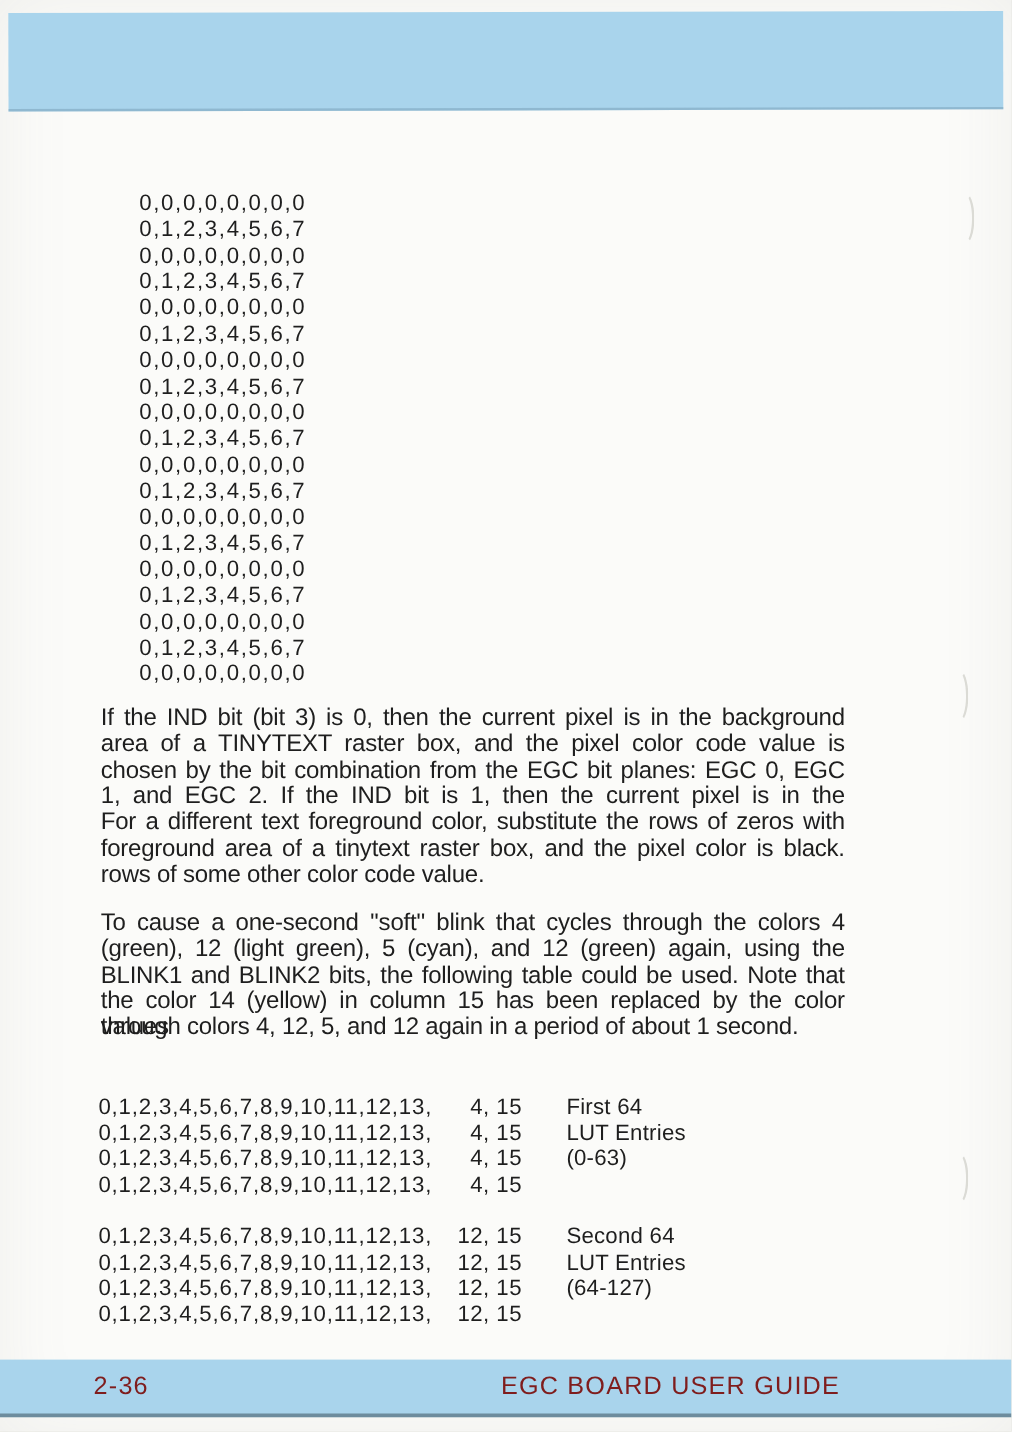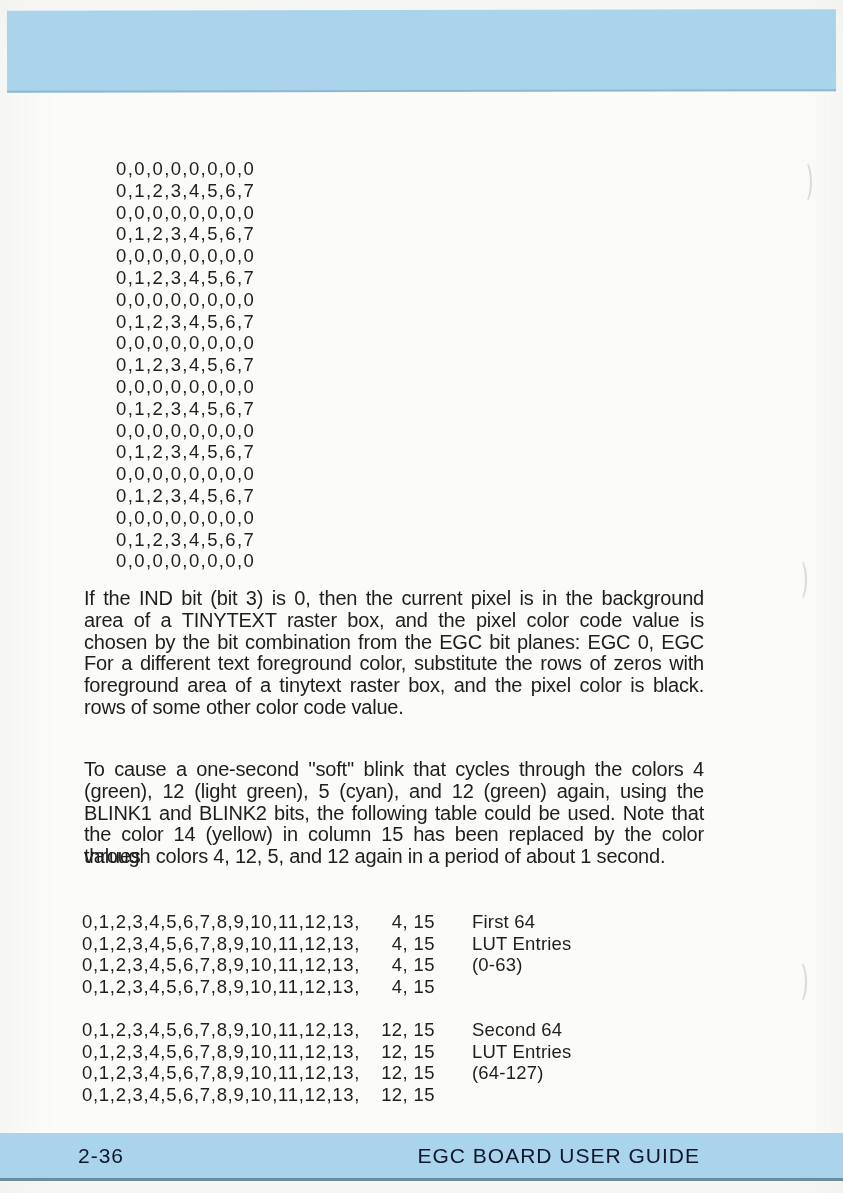--- a/index.html
+++ b/index.html
@@ -22,21 +22,21 @@
   .band{position:absolute;background:var(--band-blue);}
   .header-band{
     left:7px;top:10px;width:829px;height:82px;
     border-bottom:2px solid rgba(110,150,175,0.45);
     transform:rotate(-0.12deg);
   }
   .footer-band{
     left:0;top:1133px;width:843px;height:48px;
     border-bottom:3px solid rgba(60,80,92,0.55);
     display:flex;align-items:center;
-    font-size:21px;letter-spacing:1px;color:#0f172a;padding-left:32px;
+    font-size:21px;letter-spacing:1px;color:#7f1d1d;padding-left:32px;
   }
   .footer-band .page-num{position:absolute;left:78px;}
   .footer-band .doc-title{position:absolute;right:143px;}
   
   .listing{
     position:absolute;left:116px;top:158px;
     font-size:18.5px;line-height:21.8px;letter-spacing:1.4px;
     white-space:pre;
   }
   
@@ -82,20 +82,21 @@
 <div class="page">
 
   <div class="band header-band"></div>
 
   <div class="listing"><div class="listing-line">0,0,0,0,0,0,0,0</div><div class="listing-line">0,1,2,3,4,5,6,7</div><div class="listing-line">0,0,0,0,0,0,0,0</div><div class="listing-line">0,1,2,3,4,5,6,7</div><div class="listing-line">0,0,0,0,0,0,0,0</div><div class="listing-line">0,1,2,3,4,5,6,7</div><div class="listing-line">0,0,0,0,0,0,0,0</div><div class="listing-line">0,1,2,3,4,5,6,7</div><div class="listing-line">0,0,0,0,0,0,0,0</div><div class="listing-line">0,1,2,3,4,5,6,7</div><div class="listing-line">0,0,0,0,0,0,0,0</div><div class="listing-line">0,1,2,3,4,5,6,7</div><div class="listing-line">0,0,0,0,0,0,0,0</div><div class="listing-line">0,1,2,3,4,5,6,7</div><div class="listing-line">0,0,0,0,0,0,0,0</div><div class="listing-line">0,1,2,3,4,5,6,7</div><div class="listing-line">0,0,0,0,0,0,0,0</div><div class="listing-line">0,1,2,3,4,5,6,7</div><div class="listing-line">0,0,0,0,0,0,0,0</div></div>
 
   <div class="para para-1">
       <div class="body-line">If the IND bit (bit 3) is 0, then the current pixel is in the background</div>
       <div class="body-line">area of a TINYTEXT raster box, and the pixel color code value is</div>
       <div class="body-line">chosen by the bit combination from the EGC bit planes: EGC 0, EGC</div>
+      <div class="body-line">1, and EGC 2. If the IND bit is 1, then the current pixel is in the</div>
       <div class="body-line">For a different text foreground color, substitute the rows of zeros with</div>
       <div class="body-line">foreground area of a tinytext raster box, and the pixel color is black.</div>
       <div class="body-line last">rows of some other color code value.</div>
     </div>
 
   <div class="para para-2">
       <div class="body-line">To cause a one-second ''soft'' blink that cycles through the colors 4</div>
       <div class="body-line">(green), 12 (light green), 5 (cyan), and 12 (green) again, using the</div>
       <div class="body-line">BLINK1 and BLINK2 bits, the following table could be used. Note that</div>
       <div class="body-line">the color 14 (yellow) in column 15 has been replaced by the color values</div>

